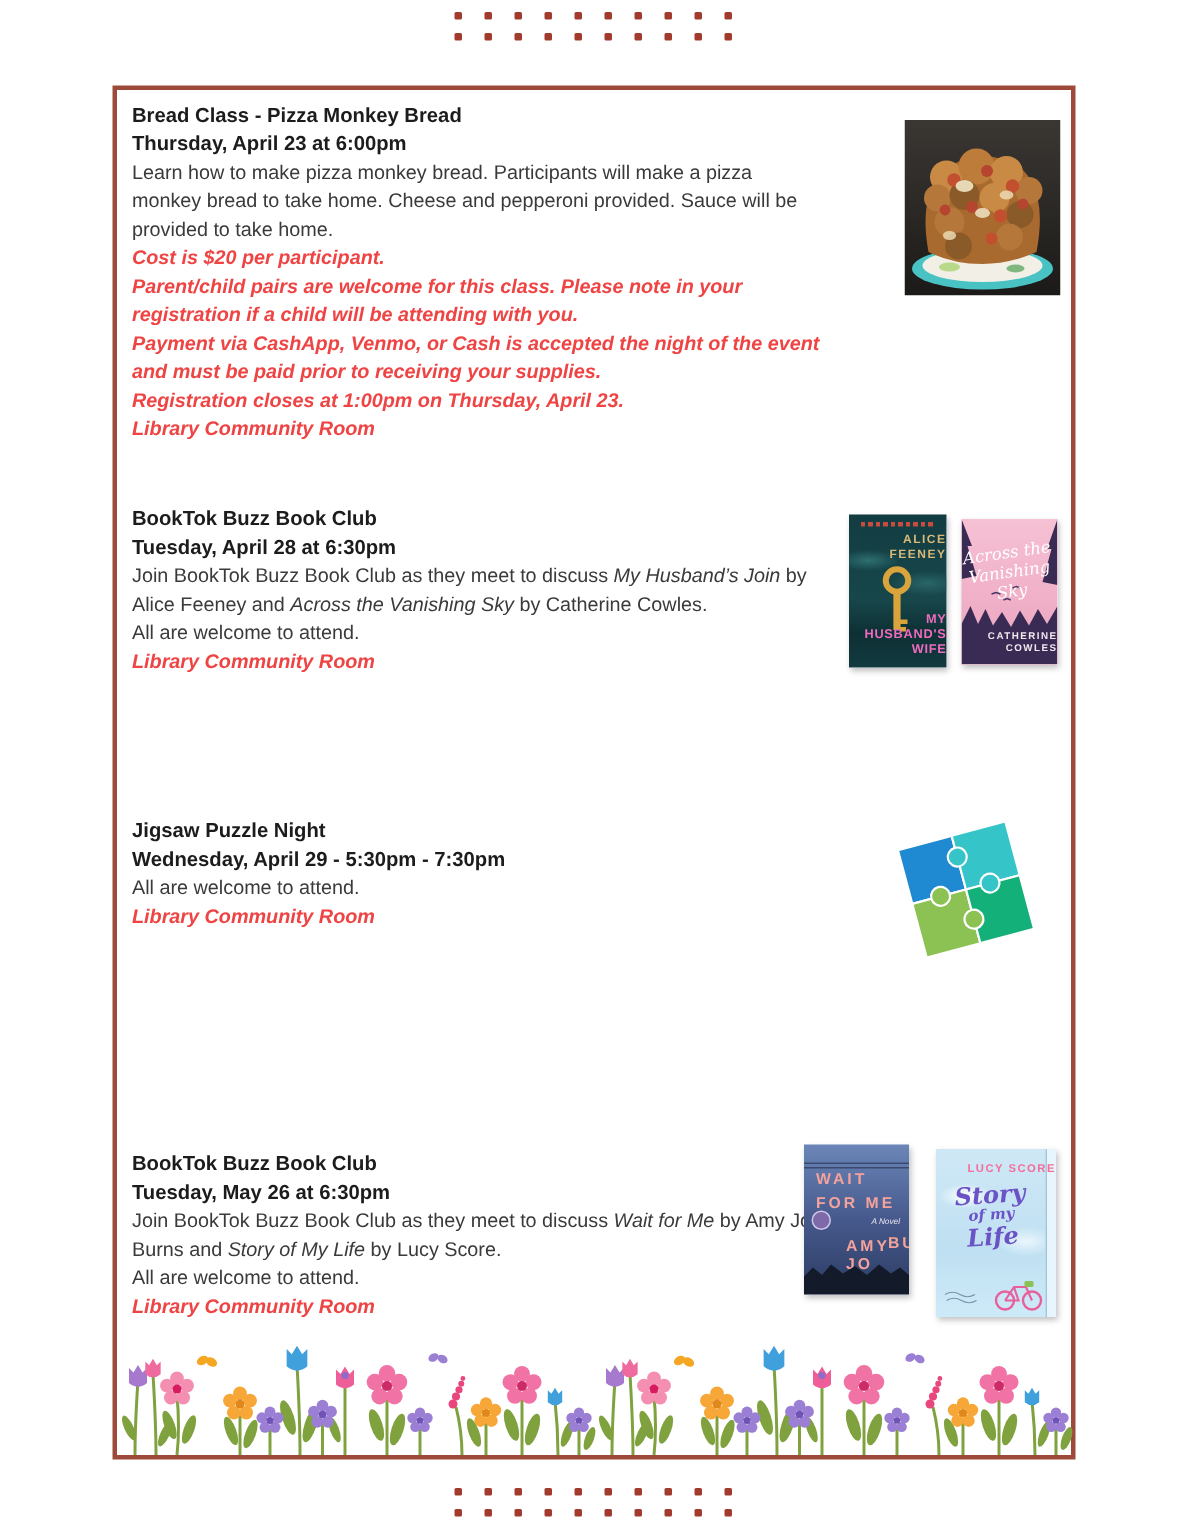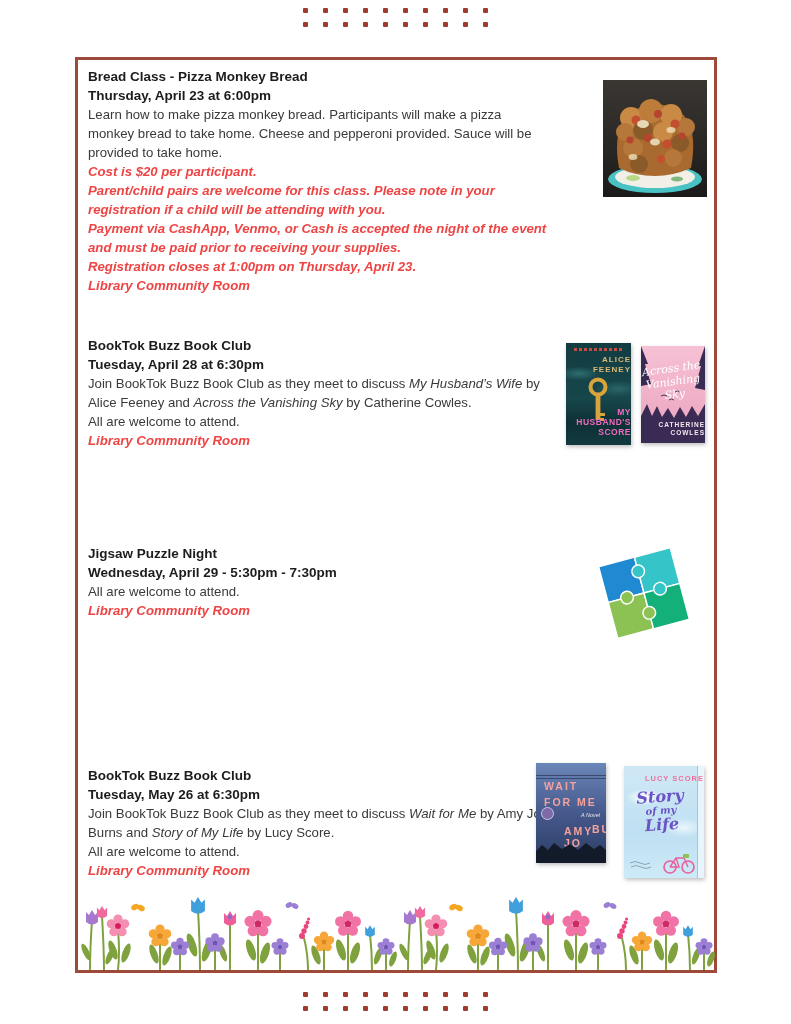--- a/index.html
+++ b/index.html
@@ -142,42 +142,42 @@
       <ellipse cx="40" cy="44" rx="6" ry="4" fill="#f0e4c4" opacity=".9"></ellipse>
       <ellipse cx="52" cy="62" rx="5" ry="3.4" fill="#f0e4c4" opacity=".85"></ellipse>
       <ellipse cx="68" cy="50" rx="4.6" ry="3" fill="#efe0ba" opacity=".8"></ellipse>
       <ellipse cx="30" cy="77" rx="4.4" ry="3" fill="#efe0ba" opacity=".8"></ellipse>
     </svg>
 
     <section class="event" style="top:276px;width:478px;">
       <div class="h">BookTok Buzz Book Club</div>
       <div class="h">Tuesday, April 28 at 6:30pm</div>
       <div>
-          <p class="reg"><span>Join BookTok Buzz Book Club as they meet to discuss </span><span class="it">My Husband’s Wife</span><span> by Alice Feeney and </span><span class="it">Across the Vanishing Sky</span><span> by Catherine Cowles.</span></p>
+          <p class="reg"><span>Join BookTok Buzz Book Club as they meet to discuss </span><span class="it">My Husband’s Join</span><span> by Alice Feeney and </span><span class="it">Across the Vanishing Sky</span><span> by Catherine Cowles.</span></p>
           <p class="reg"><span>All are welcome to attend.</span></p>
           <p class="bi"><span>Library Community Room</span></p>
         </div>
     </section>
 
     <div class="cover mhw" style="left:488px;top:283px;width:65px;height:102px;">
       <div class="topline"></div>
       <div class="ct auth">
         <div>ALICE</div>
         <div>FEENEY</div>
       </div>
       <svg width="65" height="102" viewBox="0 0 65 102" style="position:absolute;left:0;top:0;">
         <circle cx="32" cy="44" r="7.5" fill="none" stroke="#d9a43b" stroke-width="4"></circle>
         <rect x="29.6" y="51" width="4.8" height="26" fill="#d9a43b"></rect>
         <rect x="34" y="70" width="5" height="3" fill="#d9a43b"></rect>
         <rect x="34" y="75" width="4" height="3" fill="#d9a43b"></rect>
       </svg>
       <div class="ct ttl">
         <div>MY</div>
         <div>HUSBAND'S</div>
-        <div>SCORE</div>
+        <div>WIFE</div>
       </div>
     </div>
 
     <div class="cover avs" style="left:563px;top:286px;width:64px;height:97px;">
       <svg width="64" height="97" viewBox="0 0 64 97" style="position:absolute;left:0;top:0;">
         <polygon points="0,0 7,18 4,18 10,38 0,40" fill="#3a2b55"></polygon>
         <polygon points="64,0 57,20 60,20 54,42 64,44" fill="#3a2b55"></polygon>
         <path d="M0,70 L6,58 L11,70 L16,60 L21,71 L27,62 L33,72 L39,61 L45,71 L51,60 L57,70 L64,58 L64,97 L0,97 Z" fill="#3a2b55"></path>
         <path d="M20,50 l3,-1 l3,1 M34,46 l2.6,-1 l2.6,1 M28,54 l2.4,-1 l2.4,1" stroke="#473763" stroke-width="1" fill="none"></path>
       </svg>

